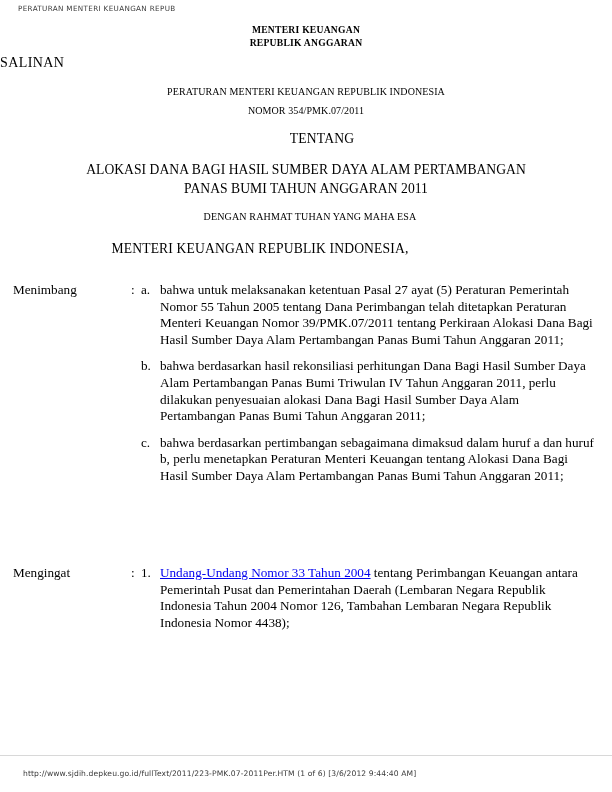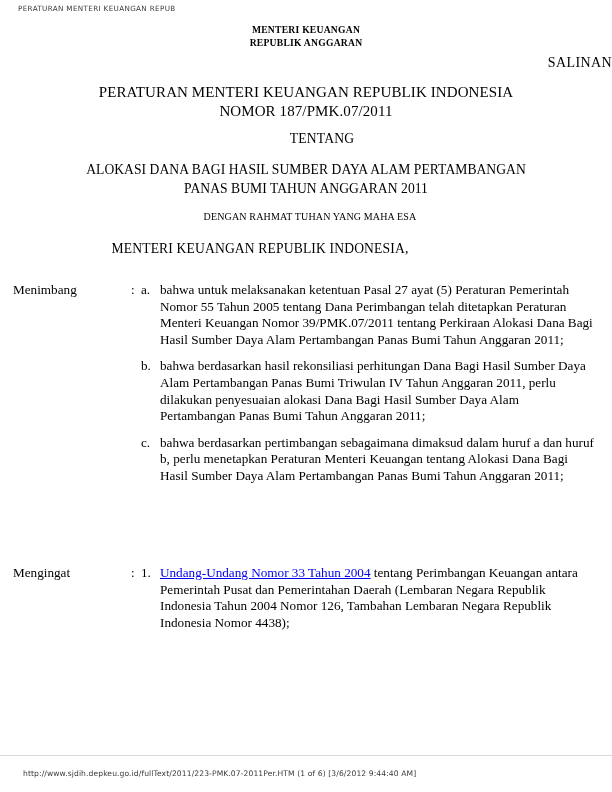--- a/index.html
+++ b/index.html
@@ -48,32 +48,32 @@
     font-weight: bold;
     line-height: 12.5px;
     letter-spacing: 0.25px;
   }
 
   .salinan {
     position: absolute;
     top: 55px;
     left: 0;
     width: 612px;
-    text-align: right;
+    text-align: left;
     font-size: 14px;
     letter-spacing: 0.4px;
   }
 
   .reg-title {
     position: absolute;
     top: 83px;
     left: 0;
     width: 612px;
     text-align: center;
-    font-size: 15px;
+    font-size: 10px;
     line-height: 18.5px;
     letter-spacing: 0.1px;
   }
 
   .tentang {
     position: absolute;
     top: 131px;
     left: 16px;
     width: 612px;
     text-align: center;
@@ -193,21 +193,21 @@
 
   <div class="ministry-block">
     <div>MENTERI KEUANGAN</div>
     <div>REPUBLIK ANGGARAN</div>
   </div>
 
   <div class="salinan">SALINAN</div>
 
   <div class="reg-title">
     <div>PERATURAN MENTERI KEUANGAN REPUBLIK INDONESIA</div>
-    <div>NOMOR 187/PMK.07/2011</div>
+    <div>NOMOR 354/PMK.07/2011</div>
   </div>
 
   <div class="tentang">TENTANG</div>
 
   <div class="subject">
     <div>ALOKASI DANA BAGI HASIL SUMBER DAYA ALAM PERTAMBANGAN</div>
     <div>PANAS BUMI TAHUN ANGGARAN 2011</div>
   </div>
 
   <div class="blessing">DENGAN RAHMAT TUHAN YANG MAHA ESA</div>

